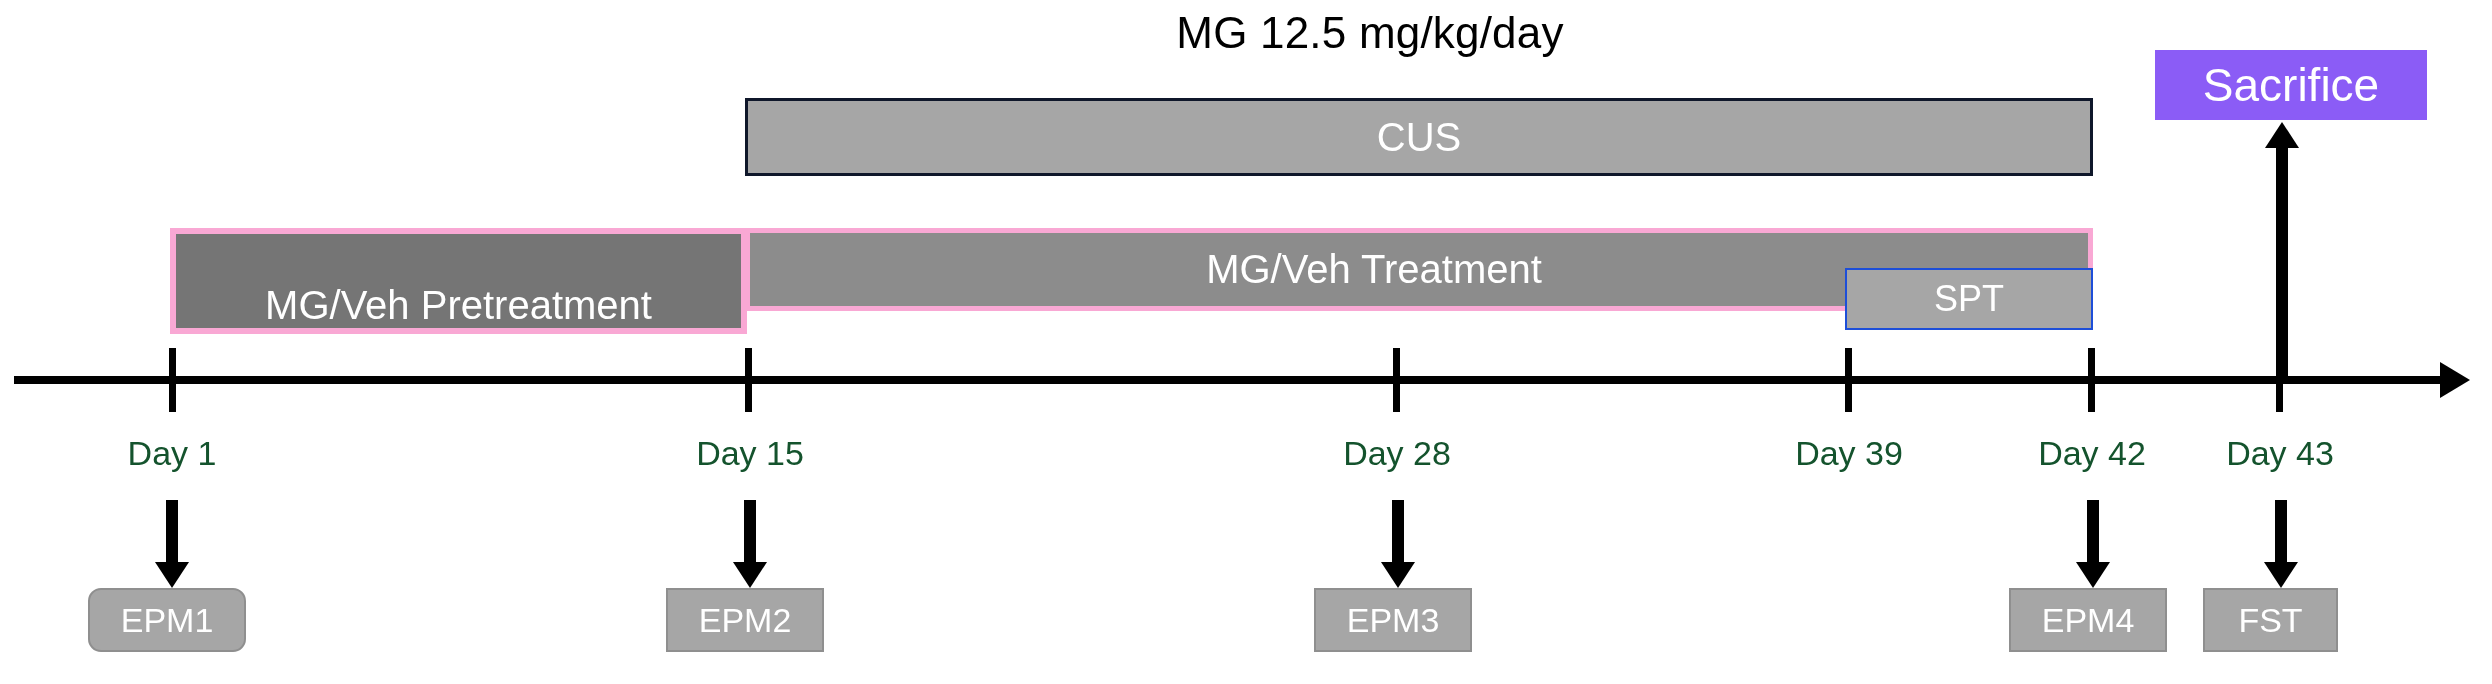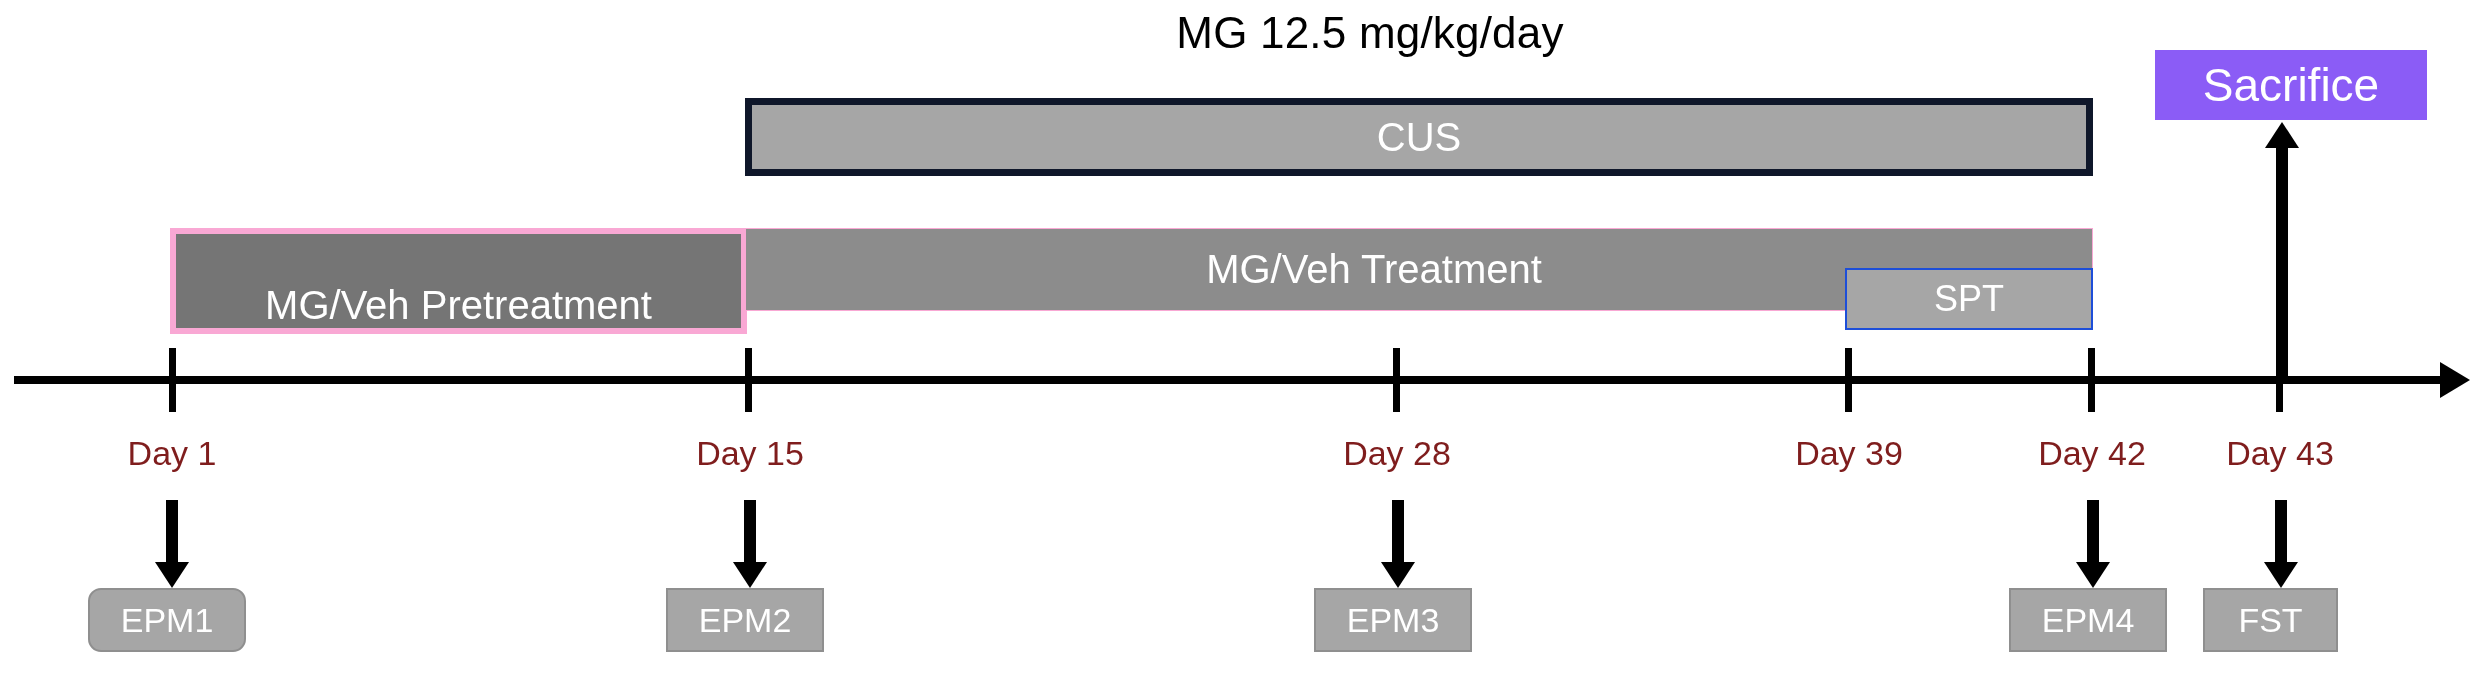--- a/index.html
+++ b/index.html
@@ -41,40 +41,40 @@
     justify-content: center;
     color: #ffffff;
     white-space: nowrap;
   }
   .bar-cus {
     left: 745px;
     top: 98px;
     width: 1348px;
     height: 78px;
     background: #a6a6a6;
-    border: 7px solid #0f172a;
+    border: 3px solid #0f172a;
     font-size: 40px;
   }
   .bar-pretreat {
     left: 170px;
     top: 228px;
     width: 577px;
     height: 106px;
     background: #757575;
     border: 6px solid #f9a8d4;
     font-size: 40px;
     align-items: flex-end;
   }
   .bar-treat {
     left: 745px;
     top: 228px;
     width: 1348px;
     height: 83px;
     background: #8c8c8c;
-    border: 1px solid #f9a8d4;
+    border: 5px solid #f9a8d4;
     font-size: 40px;
   }
   .bar-treat .bar-label {
     position: relative;
     left: -45px;
   }
   .bar-spt {
     left: 1845px;
     top: 268px;
     width: 248px;
@@ -126,21 +126,21 @@
     width: 7px;
     height: 64px;
     background: #000000;
   }
 
   
   .day-label {
     position: absolute;
     top: 434px;
     font-size: 34px;
-    color: #7f1d1d;
+    color: #14532d;
     white-space: nowrap;
     transform: translateX(-50%);
   }
 
   
   .down-arrow {
     position: absolute;
     width: 12px;
     background: #000000;
   }

